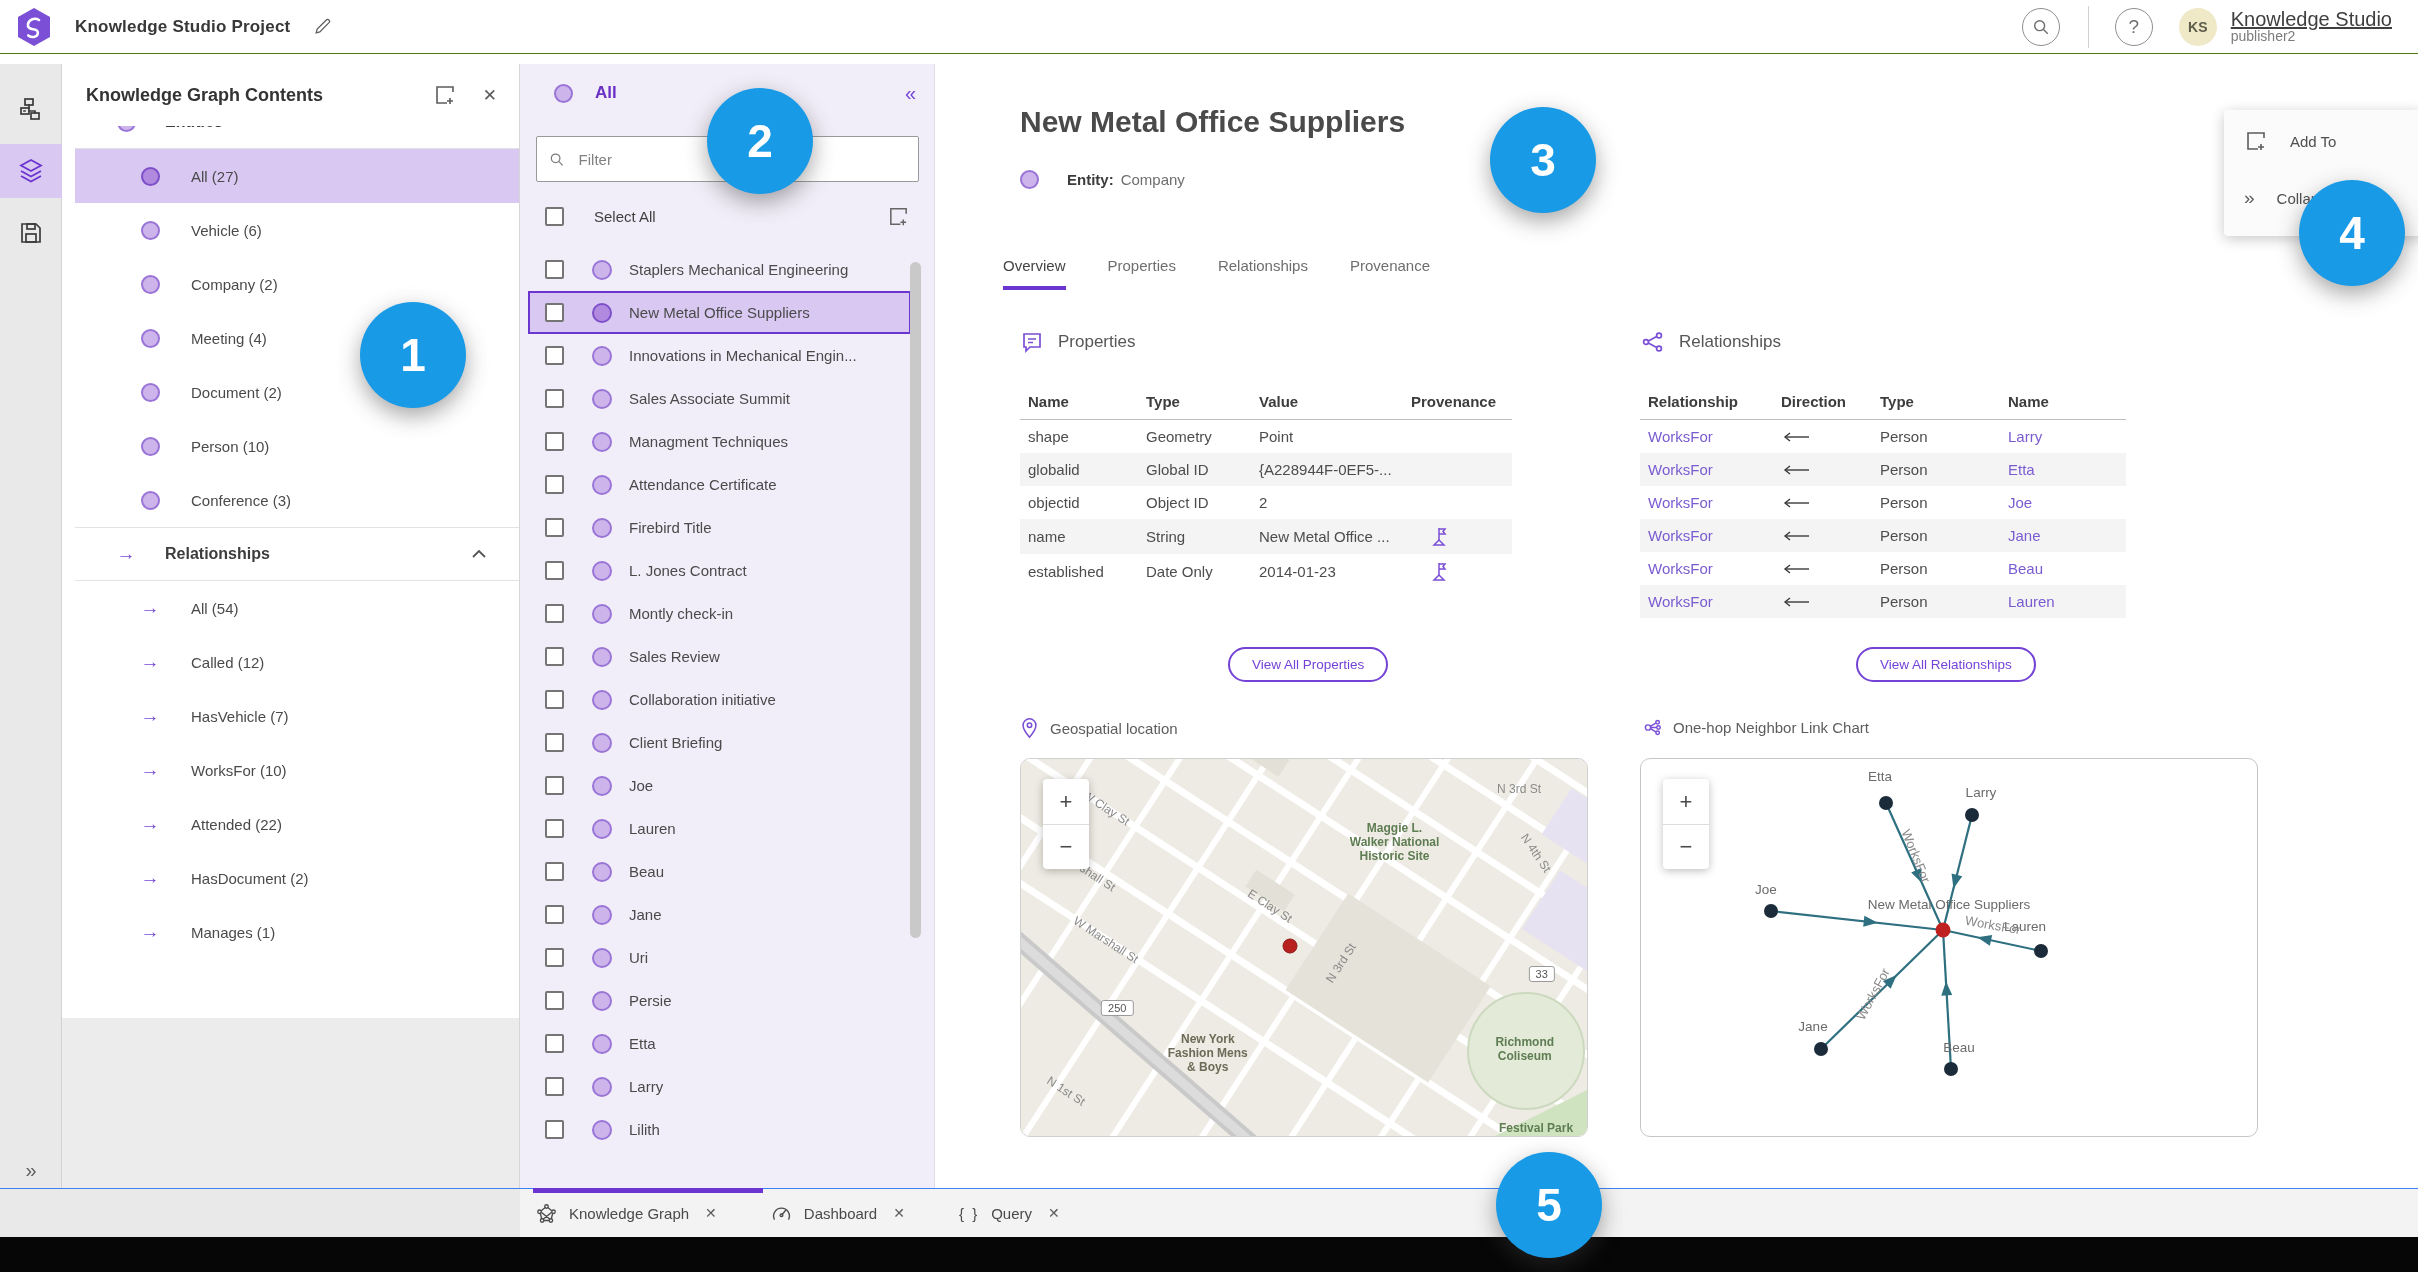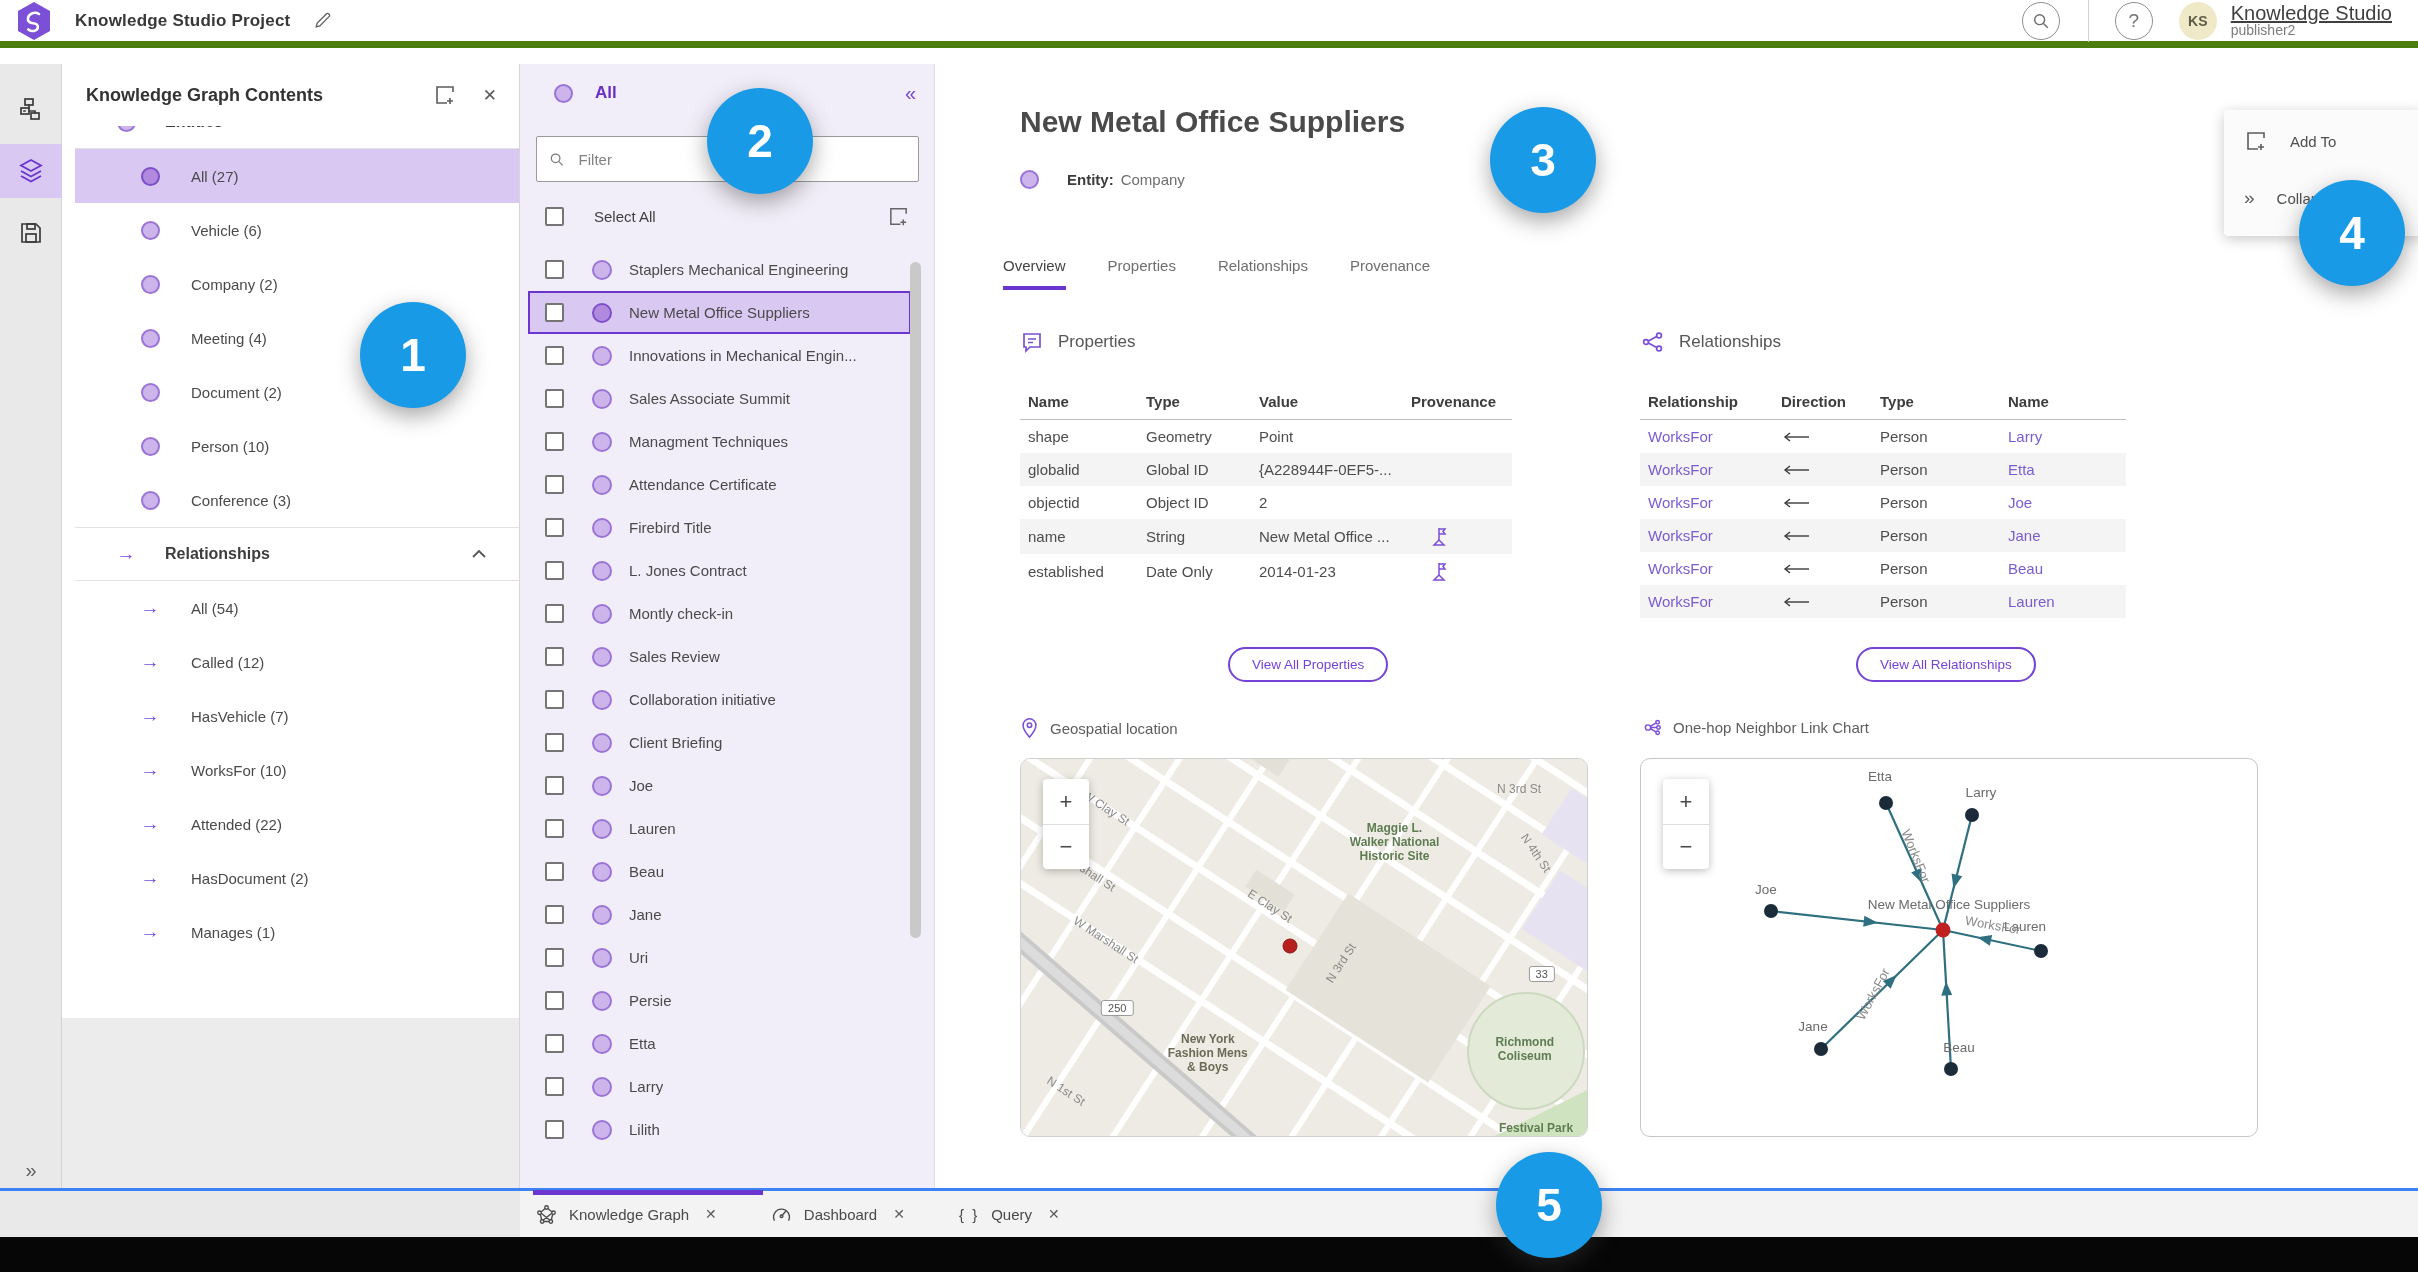--- a/index.html
+++ b/index.html
@@ -1,20 +1,20 @@
 <!DOCTYPE html>
 <html><head>
 <meta charset="utf-8">
 <style>
   * { margin:0; padding:0; box-sizing:border-box; }
   html,body { width:2418px; height:1272px; }
   body { font-family:"Liberation Sans","DejaVu Sans",sans-serif; background:#fff; position:relative; overflow:hidden; color:#4a4a4a; }
 
   
-  #topbar { position:absolute; left:0; top:0; width:2418px; height:48px; background:#fff; border-bottom:7px solid #4d7c0f; display:flex; align-items:center; z-index:5; }
+  #topbar { position:absolute; left:0; top:0; width:2418px; height:54px; background:#fff; border-bottom:1px solid #4d7c0f; display:flex; align-items:center; z-index:5; }
   #logo { width:38px; height:42px; margin-left:15px; display:flex; align-items:center; justify-content:center; }
   #app-title { margin-left:22px; font-size:17px; font-weight:700; color:#383838; letter-spacing:.2px; }
   .pencil { margin-left:22px; cursor:pointer; }
   #topbar-right { margin-left:auto; display:flex; align-items:center; margin-right:26px; }
   .circle-btn { width:38px; height:38px; border:1px solid #8f8f8f; border-radius:50%; display:flex; align-items:center; justify-content:center; background:#fff; color:#6e6e6e; font-size:19px; }
   #top-divider { width:1px; height:42px; background:#d2d2d2; margin:0 26px 0 28px; }
   #avatar { width:38px; height:38px; border-radius:50%; background:#efe9c8; color:#5c5c4a; font-size:14px; font-weight:700; display:flex; align-items:center; justify-content:center; margin:0 14px 0 26px; }
   #user-name { font-size:20px; color:#3f3f3f; line-height:18px;text-decoration:underline; }
   #user-role { font-size:14px; color:#7c7c7c; line-height:16px; }
 
@@ -95,21 +95,21 @@
   
   .lc-label { position:absolute; font-size:13.5px; color:#6b6b6b; transform:translate(-50%,-50%); white-space:nowrap; }
   .lc-edge-label { position:absolute; font-size:13px; color:#8a8a8a; white-space:nowrap; }
 
   
   #overlay-menu { position:absolute; left:2224px; top:110px; width:200px; height:126px; background:#fbfbfb; border-radius:4px; box-shadow:0 3px 14px rgba(0,0,0,.22); z-index:8; }
   .ov-row { display:flex; align-items:center; height:52px; padding:0 20px; cursor:pointer; margin-top:5px; }
   .ov-row .lbl { margin-left:22px; font-size:15px; color:#4f4f4f; }
 
   
-  #tabbar { position:absolute; left:0; top:1188px; width:2418px; height:49px; background:#f3f3f3; border-top:3px solid #3b82f6; }
+  #tabbar { position:absolute; left:0; top:1188px; width:2418px; height:49px; background:#f3f3f3; border-top:1px solid #3b82f6; }
   #tabbar-leftmask { position:absolute; left:0; top:0; width:520px; height:49px; background:#e9e9e9; }
   #active-tab-line { position:absolute; left:533px; top:-1px; width:230px; height:5px; background:#6b35cf; }
   #tabs { position:absolute; left:536px; top:0; height:100%; display:flex; align-items:center; gap:54px; }
   .btab { display:flex; align-items:center; gap:12px; font-size:15px; color:#4a4a4a; cursor:pointer; }
   .btab .close { color:#5c5c5c; font-size:14px; margin-left:4px; cursor:pointer; }
   #blackbar { position:absolute; left:0; top:1237px; width:2418px; height:35px; background:#060606; }
 
   
   .callout { position:absolute; width:106px; height:106px; border-radius:50%; background:#189ae6; color:#fff; font-size:46px; font-weight:700; display:flex; align-items:center; justify-content:center; box-shadow:0 8px 22px rgba(60,60,60,.45); z-index:20; transform:translate(-50%,-50%); }
 

